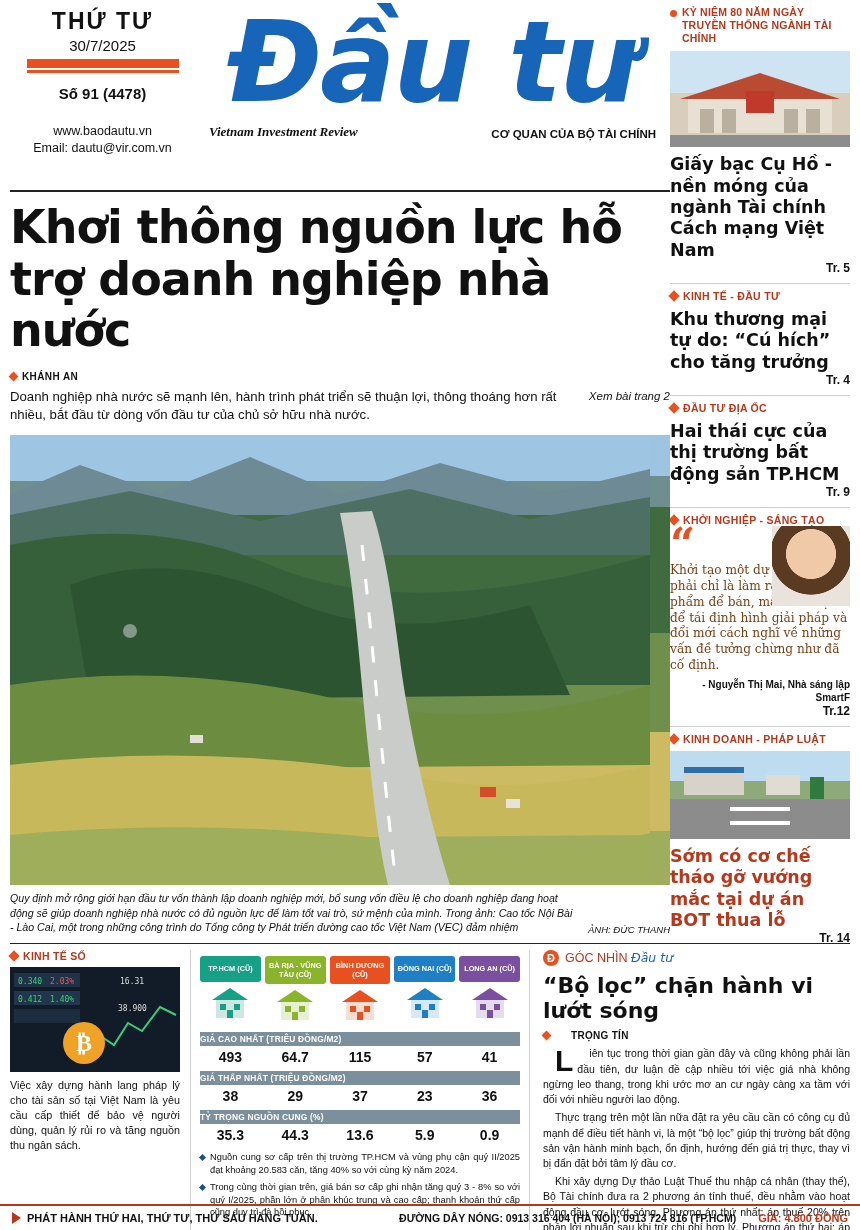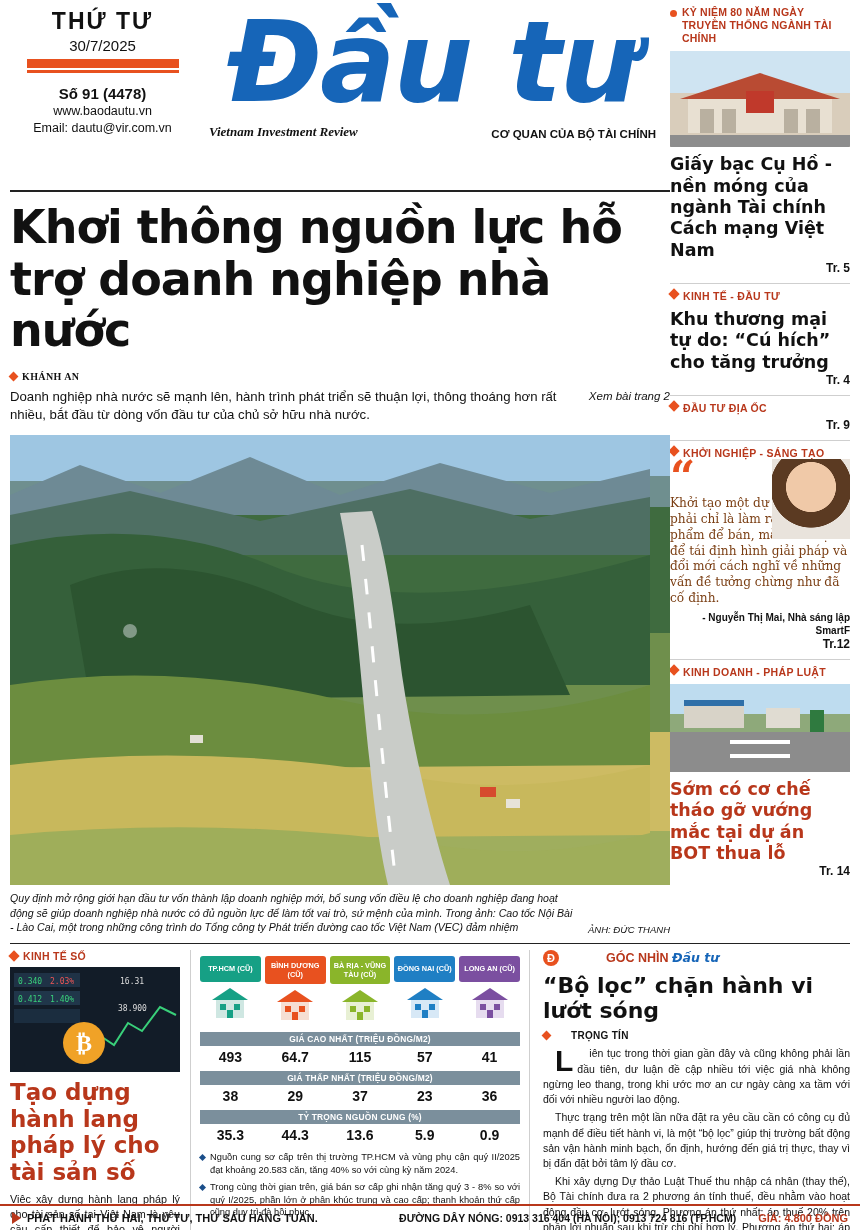--- a/index.html
+++ b/index.html
@@ -13,21 +13,21 @@
   .page { width: 860px; height: 1230px; position: relative; padding: 6px 10px 0 10px; }
 
   
   .masthead { display: flex; height: 180px; }
   .mh-left { width: 185px; padding-top: 2px; text-align: center; }
   .mh-weekday { font-size: 23px; font-weight: bold; letter-spacing: 2px; }
   .mh-date { font-size: 15px; margin-top: 2px; }
   .mh-rule { margin: 5px auto 0; width: 152px; height: 9px; background: #e8511f; }
   .mh-rule2 { margin: 2px auto 0; width: 152px; height: 3px; background: #e8511f; }
   .mh-issue { font-size: 15px; font-weight: bold; margin-top: 12px; }
-  .mh-url { font-size: 12.5px; margin-top: 2px; }
+  .mh-url { font-size: 12.5px; margin-top: 22px; }
   .mh-email { font-size: 12.5px; margin-top: 3px; }
 
   .mh-center { flex: 1; position: relative; text-align: center; }
   .logo-title {
     font-family: "DejaVu Sans", sans-serif;
     font-size: 112px;
     line-height: 0.98;
     font-weight: bold;
     font-style: italic;
     color: #1665b8;
@@ -51,21 +51,21 @@
   .right-rail { position: absolute; top: 6px; right: 10px; width: 180px; }
   .rr-photo1 { height: 96px; margin-top: 6px; border-radius: 1px;
     background: linear-gradient(#cfe3ef 0 42%, #e3d6c6 42% 100%); position: relative; overflow: hidden; }
   .rr-head {
     font-family: "DejaVu Sans", sans-serif;
     font-weight: bold; font-size: 17.5px; line-height: 1.22; margin-top: 7px; color: #111;
   }
   .rr-head.red { color: #b8371b; }
   .rr-page { font-size: 12px; font-weight: bold; text-align: right; }
   .rr-sep { border-top: 1px solid #cfcfcf; margin: 8px 0 6px; }
-  .rr-kicker { display: flex; gap: 5px; margin-bottom: 4px; }
+  .rr-kicker { display: flex; align-items: center; gap: 5px; margin-bottom: 4px; }
   .rr-kicker .sq { width: 8px; height: 8px; background: #e8511f; transform: rotate(45deg); flex: none; }
   .rr-kicker span { font-size: 10.5px; font-weight: bold; color: #b8371b; letter-spacing: .3px; }
 
   .quote-box { position: relative; margin-top: 4px; }
   .quote-mark { font-family: "DejaVu Serif", serif; font-size: 44px; color: #e8511f; font-weight: bold; line-height: .7; }
   .quote-portrait {
     position: absolute; right: 0; top: -4px; width: 78px; height: 80px; overflow: hidden;
     background: radial-gradient(circle at 50% 35%, #f0c9a8 0 38%, #5b3a22 39% 62%, #e9e3dc 63%);
   }
   .quote-text { font-family: "DejaVu Serif", serif; font-size: 12.2px; line-height: 1.3; color: #7b3f14; margin-top: 2px; }
@@ -73,21 +73,21 @@
   .rr-photo2 { height: 88px; margin-top: 6px; overflow: hidden;
     background: linear-gradient(#bcd8ea 0 40%, #9fb38d 40% 58%, #7d7d7d 58% 100%); position: relative; }
 
   
   .main-col { width: 660px; }
   .main-sep { border-top: 2px solid #222; margin-top: 4px; }
   .lead-head {
     font-family: "DejaVu Sans", sans-serif;
     font-weight: bold; font-size: 46px; line-height: 1.12; letter-spacing: -1px; margin-top: 10px;
   }
-  .byline { display: flex; align-items: center; gap: 5px; margin-top: 14px; font-family: Liberation Serif, serif; }
+  .byline { display: flex; align-items: center; gap: 5px; margin-top: 14px; }
   .byline .sq { width: 7px; height: 7px; background: #e8511f; transform: rotate(45deg); }
   .byline span { font-size: 10px; font-weight: bold; letter-spacing: .4px; }
   .lead-deck { font-size: 13.2px; line-height: 1.42; margin-top: 6px; }
   .deck-ref { float: right; font-style: italic; font-size: 11.5px; }
   .lead-photo { margin-top: 10px; height: 450px; width: 100%; position: relative; overflow: hidden;
     background: linear-gradient(#9dc4e0 0 9%, #6f8f8f 9% 16%, #3f6b3f 16% 44%, #6f8f4c 44% 66%, #cdbb63 66% 88%, #9fae5e 88% 100%); }
   .photo-cap { display: flex; gap: 10px; margin-top: 6px; }
   .photo-cap p { font-size: 10.6px; line-height: 1.38; font-style: italic; flex: 1; }
   .photo-credit { font-size: 9.5px; font-style: italic; white-space: nowrap; align-self: flex-end; }
 
@@ -105,31 +105,31 @@
   .b-head { font-family: "DejaVu Sans", sans-serif; font-weight: bold; font-size: 23px;
     line-height: 1.16; color: #b8371b; margin-top: 7px; }
   .b-body { font-size: 10.8px; line-height: 1.4; margin-top: 6px; text-align: justify; }
 
   .chart-title { font-size: 11.6px; font-weight: bold; color: #1b4f8a; line-height: 1.3; text-align: center; }
   .chart-area { margin-top: 6px; }
   .chart-heads { display: flex; gap: 4px; }
   .chart-col { flex: 1; text-align: center; }
   .chart-name { font-size: 7.3px; font-weight: bold; color: #fff; padding: 5px 1px; line-height: 1.25; border-radius: 3px; min-height: 26px; display: flex; align-items: center; justify-content: center; }
   .house { margin: 4px auto 0; width: 40px; }
-  .bar-label { font-size: 8.4px; font-weight: bold; color: #fff; background: #7b8f9c; text-align: center; padding: 2px 0; margin-top: 6px; letter-spacing: .2px; }
+  .bar-label { font-size: 8.4px; font-weight: bold; color: #fff; background: #7b8f9c; text-align: left; padding: 2px 0; margin-top: 6px; letter-spacing: .2px; }
   .bar-row { display: flex; gap: 4px; margin-top: 3px; }
   .bar-row div { flex: 1; text-align: center; font-size: 14px; font-weight: bold; }
   .chart-notes { margin-top: 8px; }
   .note { display: flex; gap: 5px; font-size: 9.3px; line-height: 1.38; margin-bottom: 4px; text-align: justify; }
   .note .sq { width: 5px; height: 5px; background: #1b4f8a; transform: rotate(45deg); margin-top: 4px; flex: none; }
 
   .gocnhin { display: flex; align-items: center; gap: 6px; }
   .gn-circle { width: 16px; height: 16px; border-radius: 50%; background: #e8511f; color: #fff;
     font-size: 11px; font-weight: bold; display: flex; align-items: center; justify-content: center; }
-  .gn-text { font-size: 12.5px; font-weight: bold; color: #b8371b; margin-left: 41px; }
+  .gn-text { font-size: 12.5px; font-weight: normal; color: #b8371b; }
   .gn-text i { font-family: "DejaVu Sans", sans-serif; font-style: italic; color: #1665b8; }
   .gn-head { font-family: "DejaVu Sans", sans-serif; font-weight: bold; font-size: 22px; margin-top: 7px; line-height: 1.15; }
   .gn-author { display: flex; align-items: center; gap: 21px; margin-top: 7px; }
   .gn-author .sq { width: 7px; height: 7px; background: #e8511f; transform: rotate(45deg); }
   .gn-author span { font-size: 10px; font-weight: bold; letter-spacing: .3px; }
   .gn-body { font-size: 10.5px; line-height: 1.45; margin-top: 5px; text-align: justify; }
   .gn-body p { margin-bottom: 3px; text-indent: 12px; }
   .dropcap::first-letter { font-size: 30px; font-weight: bold; float: left; line-height: .88; padding: 2px 4px 0 0; }
 
   
@@ -201,20 +201,21 @@
       <div class="rr-page">Tr. 4</div>
     </div>
 
     <div class="rr-sep"></div>
 
     <div>
       <div class="rr-kicker">
         <div class="sq"></div>
         <span>ĐẦU TƯ ĐỊA ỐC</span>
       </div>
+      <div class="rr-head">Hai thái cực của thị trường bất động sản TP.HCM</div>
       <div class="rr-page">Tr. 9</div>
     </div>
 
     <div class="rr-sep"></div>
 
     <div>
       <div class="rr-kicker">
         <div class="sq"></div>
         <span>KHỞI NGHIỆP - SÁNG TẠO</span>
       </div>
@@ -306,56 +307,55 @@
           <text x="40" y="17" fill="#e55" font-size="8" font-family="monospace">2.03%</text>
           <text x="8" y="35" fill="#39d07a" font-size="8" font-family="monospace">0.412</text>
           <text x="40" y="35" fill="#39d07a" font-size="8" font-family="monospace">1.40%</text>
           <text x="110" y="17" fill="#ddd" font-size="8" font-family="monospace">16.31</text>
           <text x="108" y="44" fill="#ddd" font-size="8" font-family="monospace">38.900</text>
           <polyline points="78,88 92,70 104,78 118,56 132,64 150,40 166,48" stroke="#39d07a" stroke-width="2" fill="none"></polyline>
           <circle cx="74" cy="76" r="21" fill="#f0a227"></circle>
           <text x="66" y="84" fill="#fff" font-size="24" font-family="serif" font-weight="bold">₿</text>
         </svg>
       </div>
-      <div class="b-head">Tạo dựng hành lang pháp lý cho tài sản số</div>
       <div class="b-body">Việc xây dựng hành lang pháp lý cho tài sản số tại Việt Nam là yêu cầu cấp thiết để bảo vệ người dùng, quản lý rủi ro và tăng nguồn thu ngân sách.</div>
 
     </div>
 
     <div class="b-col2">
       <div class="chart-area">
         <div class="chart-heads">
           <div class="chart-col">
             <div class="chart-name" style="background:#16a085">TP.HCM (CŨ)</div>
             <svg class="house" viewBox="0 0 40 34">
                 <polygon points="20,2 38,14 2,14" fill="#16a085"></polygon>
                 <rect x="6" y="14" width="28" height="18" fill="#cfe7e2"></rect>
                 <rect x="10" y="18" width="6" height="6" fill="#16a085"></rect>
                 <rect x="24" y="18" width="6" height="6" fill="#16a085"></rect>
                 <rect x="17" y="24" width="6" height="8" fill="#16a085"></rect>
               </svg>
           </div>
           <div class="chart-col">
+            <div class="chart-name" style="background:#8ab52a">BÀ RỊA - VŨNG TÀU (CŨ)</div>
+            <svg class="house" viewBox="0 0 40 34">
+                <polygon points="20,2 38,14 2,14" fill="#8ab52a"></polygon>
+                <rect x="6" y="14" width="28" height="18" fill="#e8f0d4"></rect>
+                <rect x="10" y="18" width="6" height="6" fill="#8ab52a"></rect>
+                <rect x="24" y="18" width="6" height="6" fill="#8ab52a"></rect>
+                <rect x="17" y="24" width="6" height="8" fill="#8ab52a"></rect>
+              </svg>
+          </div>
+          <div class="chart-col">
             <div class="chart-name" style="background:#e8511f">BÌNH DƯƠNG (CŨ)</div>
             <svg class="house" viewBox="0 0 40 34">
                 <polygon points="20,2 38,14 2,14" fill="#e8511f"></polygon>
                 <rect x="6" y="14" width="28" height="18" fill="#f6ded3"></rect>
                 <rect x="10" y="18" width="6" height="6" fill="#e8511f"></rect>
                 <rect x="24" y="18" width="6" height="6" fill="#e8511f"></rect>
                 <rect x="17" y="24" width="6" height="8" fill="#e8511f"></rect>
-              </svg>
-          </div>
-          <div class="chart-col">
-            <div class="chart-name" style="background:#8ab52a">BÀ RỊA - VŨNG TÀU (CŨ)</div>
-            <svg class="house" viewBox="0 0 40 34">
-                <polygon points="20,2 38,14 2,14" fill="#8ab52a"></polygon>
-                <rect x="6" y="14" width="28" height="18" fill="#e8f0d4"></rect>
-                <rect x="10" y="18" width="6" height="6" fill="#8ab52a"></rect>
-                <rect x="24" y="18" width="6" height="6" fill="#8ab52a"></rect>
-                <rect x="17" y="24" width="6" height="8" fill="#8ab52a"></rect>
               </svg>
           </div>
           <div class="chart-col">
             <div class="chart-name" style="background:#1f7fc4">ĐỒNG NAI (CŨ)</div>
             <svg class="house" viewBox="0 0 40 34">
                 <polygon points="20,2 38,14 2,14" fill="#1f7fc4"></polygon>
                 <rect x="6" y="14" width="28" height="18" fill="#d7e8f6"></rect>
                 <rect x="10" y="18" width="6" height="6" fill="#1f7fc4"></rect>
                 <rect x="24" y="18" width="6" height="6" fill="#1f7fc4"></rect>
                 <rect x="17" y="24" width="6" height="8" fill="#1f7fc4"></rect>

